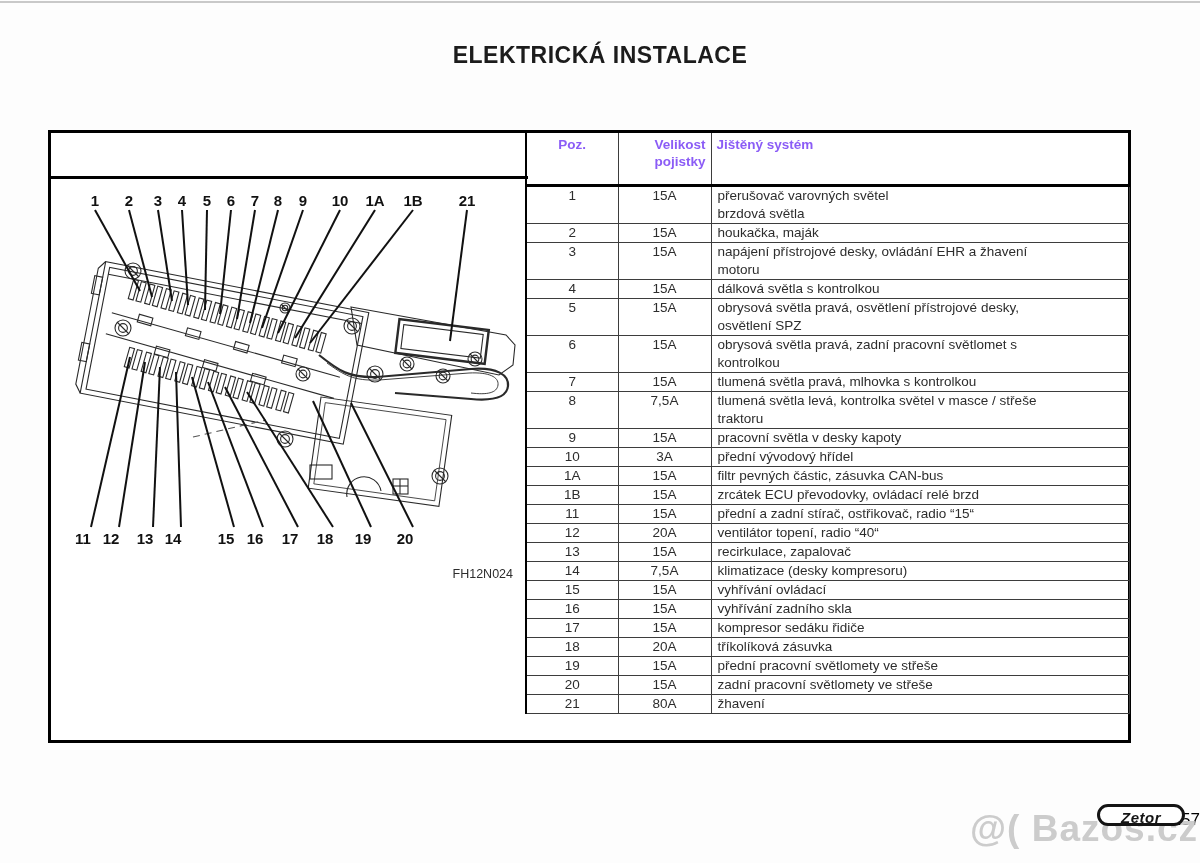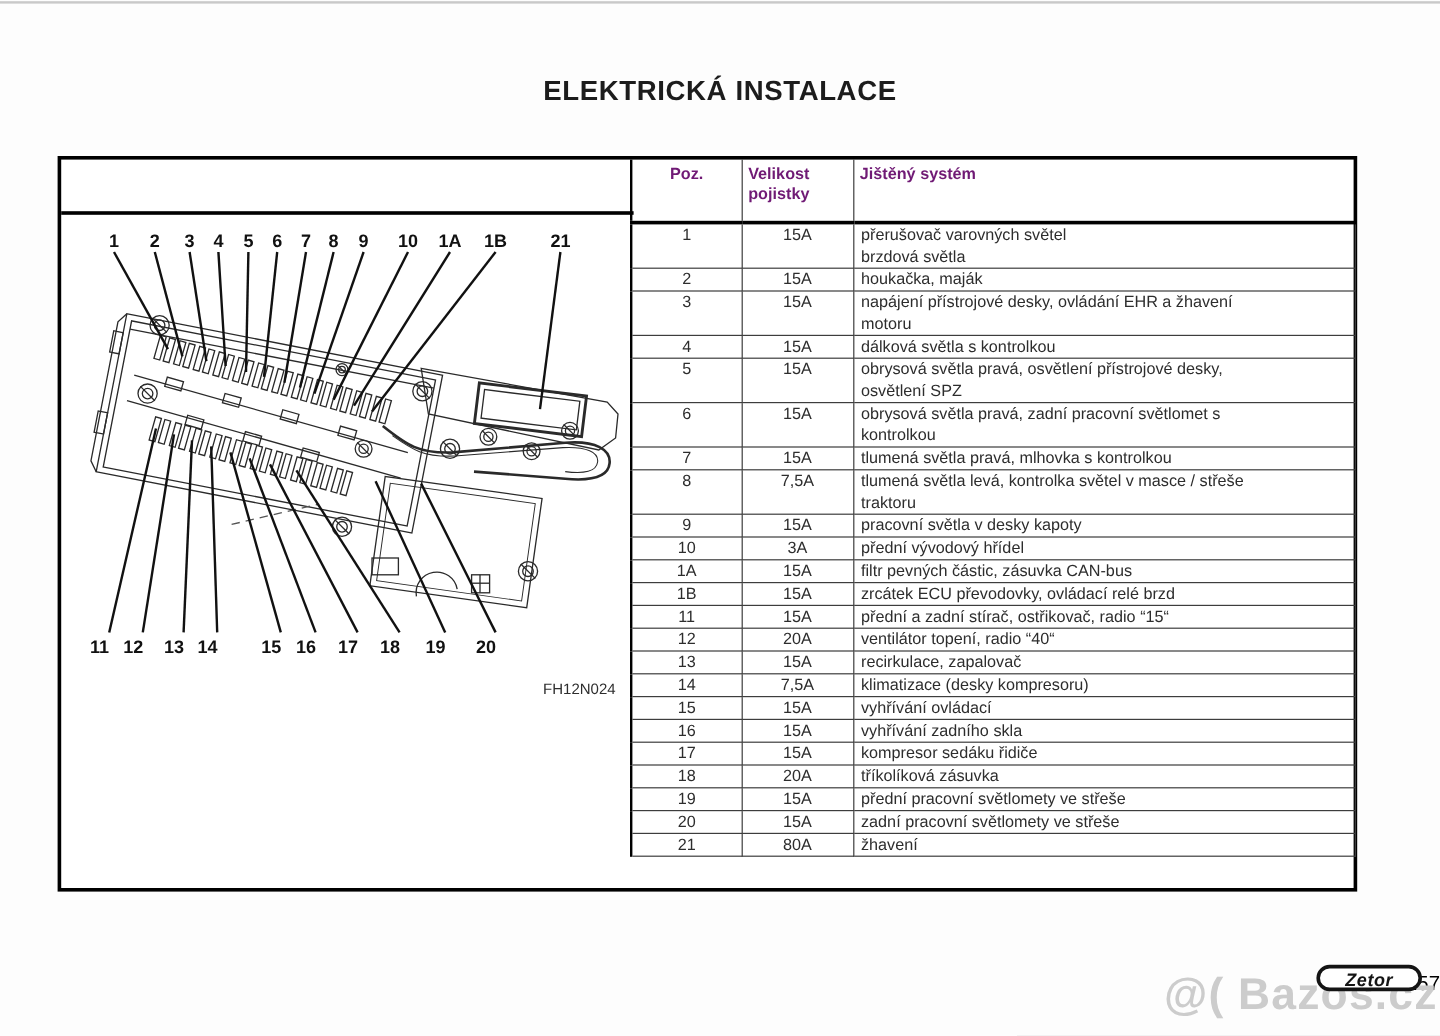--- a/index.html
+++ b/index.html
@@ -4,45 +4,45 @@
 <style>
   html,body{margin:0;padding:0;background:#e8e8e8;}
   .page{
     position:relative; width:1200px; height:863px; background:#fdfdfd;
     font-family:"Liberation Sans", sans-serif; overflow:hidden;
     margin:0 auto;
   }
   .top-scan-line{position:absolute;left:0;top:1px;width:100%;height:2px;background:#c9c9c9;}
   .doc-title{
     position:absolute; left:0; right:0; top:42px; text-align:center;
-    font-size:23px; font-weight:bold; color:#1c1c1c; letter-spacing:0.5px;margin-top:20px;
+    font-size:23px; font-weight:bold; color:#1c1c1c; letter-spacing:0.5px;
   }
   .doc-subtitle{
     position:absolute; left:55px; top:88px;
     font-size:15.5px; font-weight:bold; color:#1c1c1c; letter-spacing:0.2px;
   }
   .figure-box{
     position:absolute; left:48px; top:130px; width:1083px; height:613px;
     border:3px solid #000; box-sizing:border-box; background:#fff;
   }
   .header-underline{position:absolute; left:0; top:43px; width:477px; height:3px; background:#000;}
   table.fuse{
     position:absolute; left:474px; top:0; width:603px;
     border-collapse:collapse; table-layout:fixed;
   }
   table.fuse col.c-poz{width:92px;}
   table.fuse col.c-size{width:93px;}
   table.fuse col.c-sys{width:418px;}
   table.fuse th{
-    font-size:13.5px; font-weight:bold; color:#701a75; line-height:17px;
+    font-size:13.5px; font-weight:bold; color:#8b5cf6; line-height:17px;
     border-bottom:3px solid #000; border-left:1px solid #3d3d3d;
     padding:3px 5px 14px 5px; vertical-align:top; height:38px; box-sizing:border-box;
   }
   table.fuse th:first-child{border-left:2px solid #000; text-align:center;}
-  table.fuse th.th-size{text-align:left;margin-top:36px;}
+  table.fuse th.th-size{text-align:right;margin-top:36px;}
   table.fuse th.th-sys{text-align:left;}
   table.fuse td{
     font-size:13.5px; color:#2d2d2d; line-height:18px;
     border:1px solid #3d3d3d; padding:0 6px; vertical-align:top;
     white-space:pre-line; overflow:hidden;
   }
   table.fuse td.td-poz{text-align:center; border-left:2px solid #000;}
   table.fuse td.td-size{text-align:center;}
   .diagram-svg{position:absolute; left:0; top:46px;}
   .page-number{

